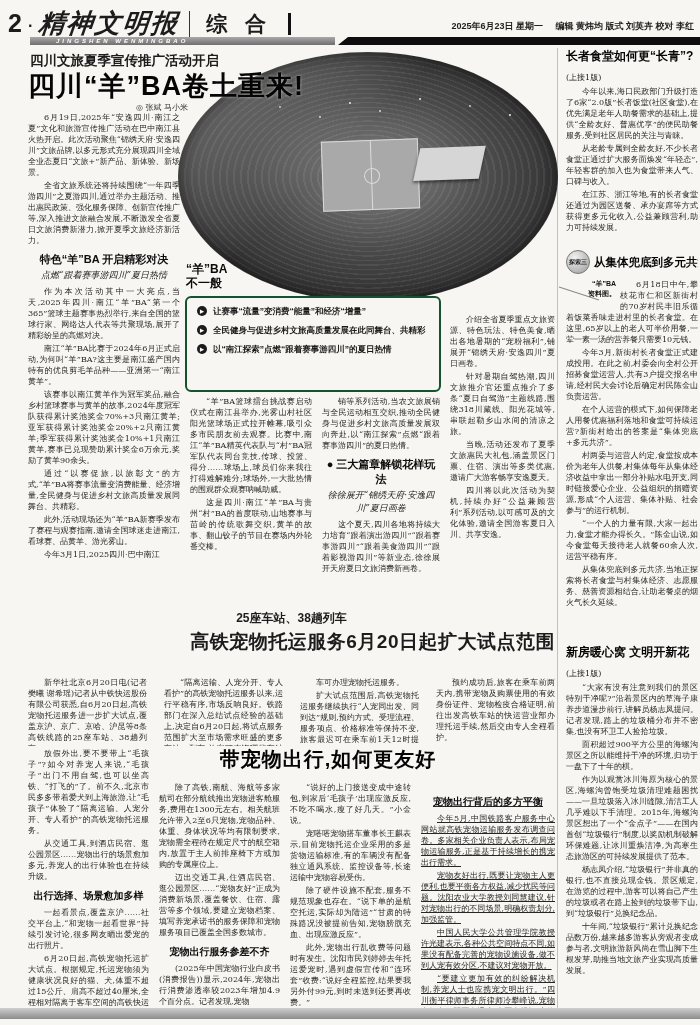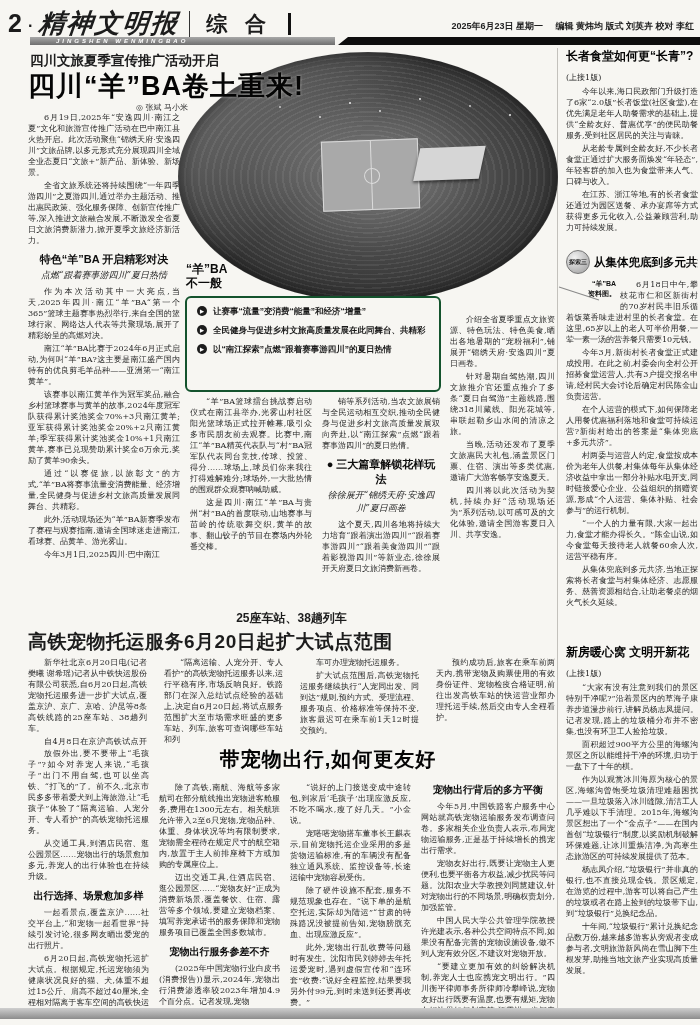--- a/index.html
+++ b/index.html
@@ -70,21 +70,21 @@
   .badge-row{display:flex;align-items:center;gap:4px;margin:0 0 5px;}
   .badge{flex:none;width:22px;height:22px;border-radius:50%;border:1px solid #777;
          background:radial-gradient(circle at 35% 30%,#f2f2f2,#9a9a9a);
          font:bold 6px "Liberation Sans",sans-serif;color:#222;display:flex;align-items:center;justify-content:center;}
   .badge-head{font:bold 11.5px "Liberation Sans",sans-serif;white-space:nowrap;color:#060606;}
   .float-cap{float:left;width:50px;height:26px;margin:0 4px 2px 0;text-align:right;
              font:bold 7px "Liberation Sans",sans-serif;line-height:10px;color:#111;}
   
   .rail{position:absolute;left:28px;top:610px;width:527px;height:136px;overflow:hidden;}
   .rail-kicker{font:bold 12px "Liberation Sans",sans-serif;text-align:center;margin:0;}
-  .rail-head{font:bold 19px "Liberation Sans",sans-serif;text-align:left;margin:2px 0 2px;letter-spacing:.5px;}
+  .rail-head{font:bold 19px "Liberation Sans",sans-serif;text-align:right;margin:2px 0 22px;letter-spacing:.5px;}
   .rail-cols{display:flex;gap:17px;}
   .rail-col{flex:1;overflow:hidden;height:88px;}
   
   .pet{position:absolute;left:28px;top:748px;width:527px;height:260px;overflow:hidden;}
   .pet-head{position:absolute;left:150px;top:-2px;width:300px;text-align:center;
             font:bold 20px "Liberation Sans",sans-serif;letter-spacing:1px;color:#050505;}
   .pet-col{position:absolute;overflow:hidden;}
   
   .bottom-bar{position:absolute;left:0;top:1008px;width:700px;height:11px;
               background:linear-gradient(#cfcfcf,#8c8c8c);}
@@ -182,21 +182,21 @@
       <div>
           <p class="bp">这个夏天,四川各地将持续大力培育“跟着演出游四川”“跟着赛事游四川”“跟着美食游四川”“跟着影视游四川”等新业态,徐徐展开天府夏日文旅消费新画卷。</p>
         </div>
     </div>
 
     <div class="col body8" style="left:422px;top:264px;width:105px;height:294px;">
       <div>
           <p class="bp">介绍全省夏季重点文旅资源、特色玩法、特色美食,晒出各地暑期的“宠粉福利”,铺展开“锦绣天府·安逸四川”夏日画卷。</p>
           <p class="bp">针对暑期自驾热潮,四川文旅推介官还重点推介了多条“夏日自驾游”主题线路,围绕318川藏线、阳光花城等,串联起勒乡山水间的清凉之旅。</p>
           <p class="bp">当晚,活动还发布了夏季文旅惠民大礼包,涵盖景区门票、住宿、演出等多类优惠,邀请广大游客畅享安逸夏天。</p>
-          <p class="bp">四川将以此次活动为契机,持续办好“活动现场还为”系列活动,以可感可及的文化体验,邀请全国游客夏日入川、共享安逸。</p>
+          <p class="bp">四川将以此次活动为契机,持续办好“公益兼顾营利”系列活动,以可感可及的文化体验,邀请全国游客夏日入川、共享安逸。</p>
         </div>
     </div>
   </div>
 
   <div class="vdiv"></div>
 
   <div class="sidebar">
 
     <div class="sb-block" style="top:0;height:200px;">
       <div class="sb-head">长者食堂如何更“长青”?</div>
@@ -284,21 +284,21 @@
 
     <div class="pet-col body8" style="left:262px;top:34px;width:121px;height:224px;">
       <div>
           <p class="bp">“说好的上门接送变成中途转包,到家后‘毛孩子’出现应激反应,不吃不喝水,瘦了好几天。”小金说。</p>
           <p class="bp">宠嗒嗒宠物搭车董事长王麒表示,目前宠物托运企业采用的多是货物运输标准,有的车辆没有配备独立通风系统、监控设备等,长途运输中宠物容易受伤。</p>
           <p class="bp">除了硬件设施不配套,服务不规范现象也存在。“说下单的是航空托运,实际却为陆运”“甘肃的特殊路况没被提前告知,宠物膀胱充血、出现应激反应”。</p>
           <p class="bp">此外,宠物出行乱收费等问题时有发生。沈阳市民刘婷婷去年托运爱宠时,遇到虚假宣传和“连环套”收费:“说好全程监控,结果要我另外付99元,到时未送到还要再收费。”</p>
         </div>
     </div>
 
-    <div class="pet-col body8" style="left:393px;top:28px;width:134px;height:234px;">
+    <div class="pet-col body8" style="left:393px;top:40px;width:134px;height:234px;text-decoration:underline;">
       <div class="subhead">宠物出行背后的多方平衡</div>
       <div>
           <p class="bp">今年5月,中国铁路客户服务中心网站就高铁宠物运输服务发布调查问卷。多家相关企业负责人表示,布局宠物运输服务,正是基于持续增长的携宠出行需求。</p>
           <p class="bp">宠物友好出行,既要让宠物主人更便利,也要平衡各方权益,减少扰民等问题。沈阳农业大学教授刘同慧建议,针对宠物出行的不同场景,明确权责划分,加强监管。</p>
           <p class="bp">中国人民大学公共管理学院教授许光建表示,各种公共空间特点不同,如果没有配备完善的宠物设施设备,做不到人宠有效分区,不建议对宠物开放。</p>
           <p class="bp">“要建立更加有效的纠纷解决机制,养宠人士也应携宠文明出行。”四川衡平律师事务所律师冷攀峰说,宠物友好出行既要有温度,也要有规矩,宠物友好边界如何划定等,还需进一步探索和讨论。</p>
         </div>
 
     </div>
   </div>

